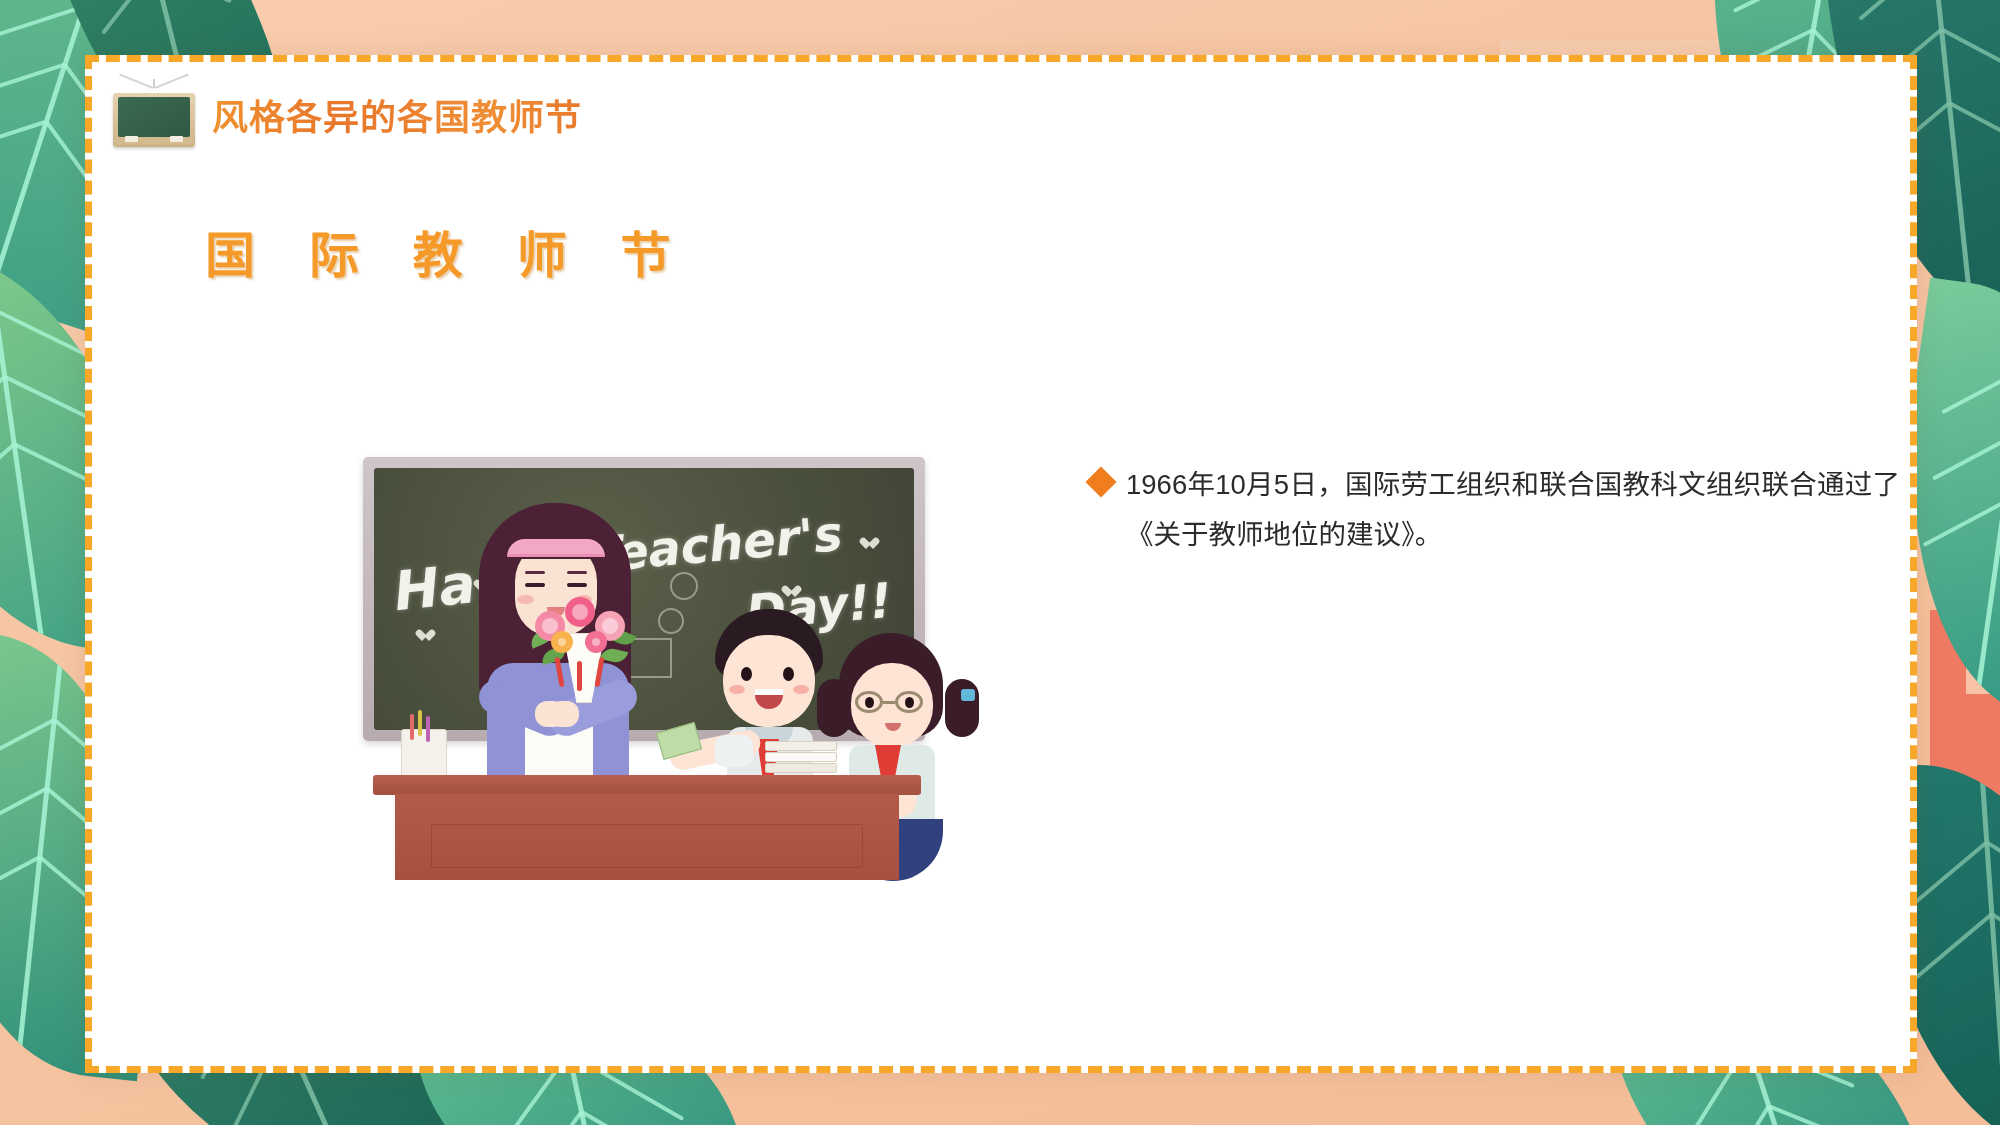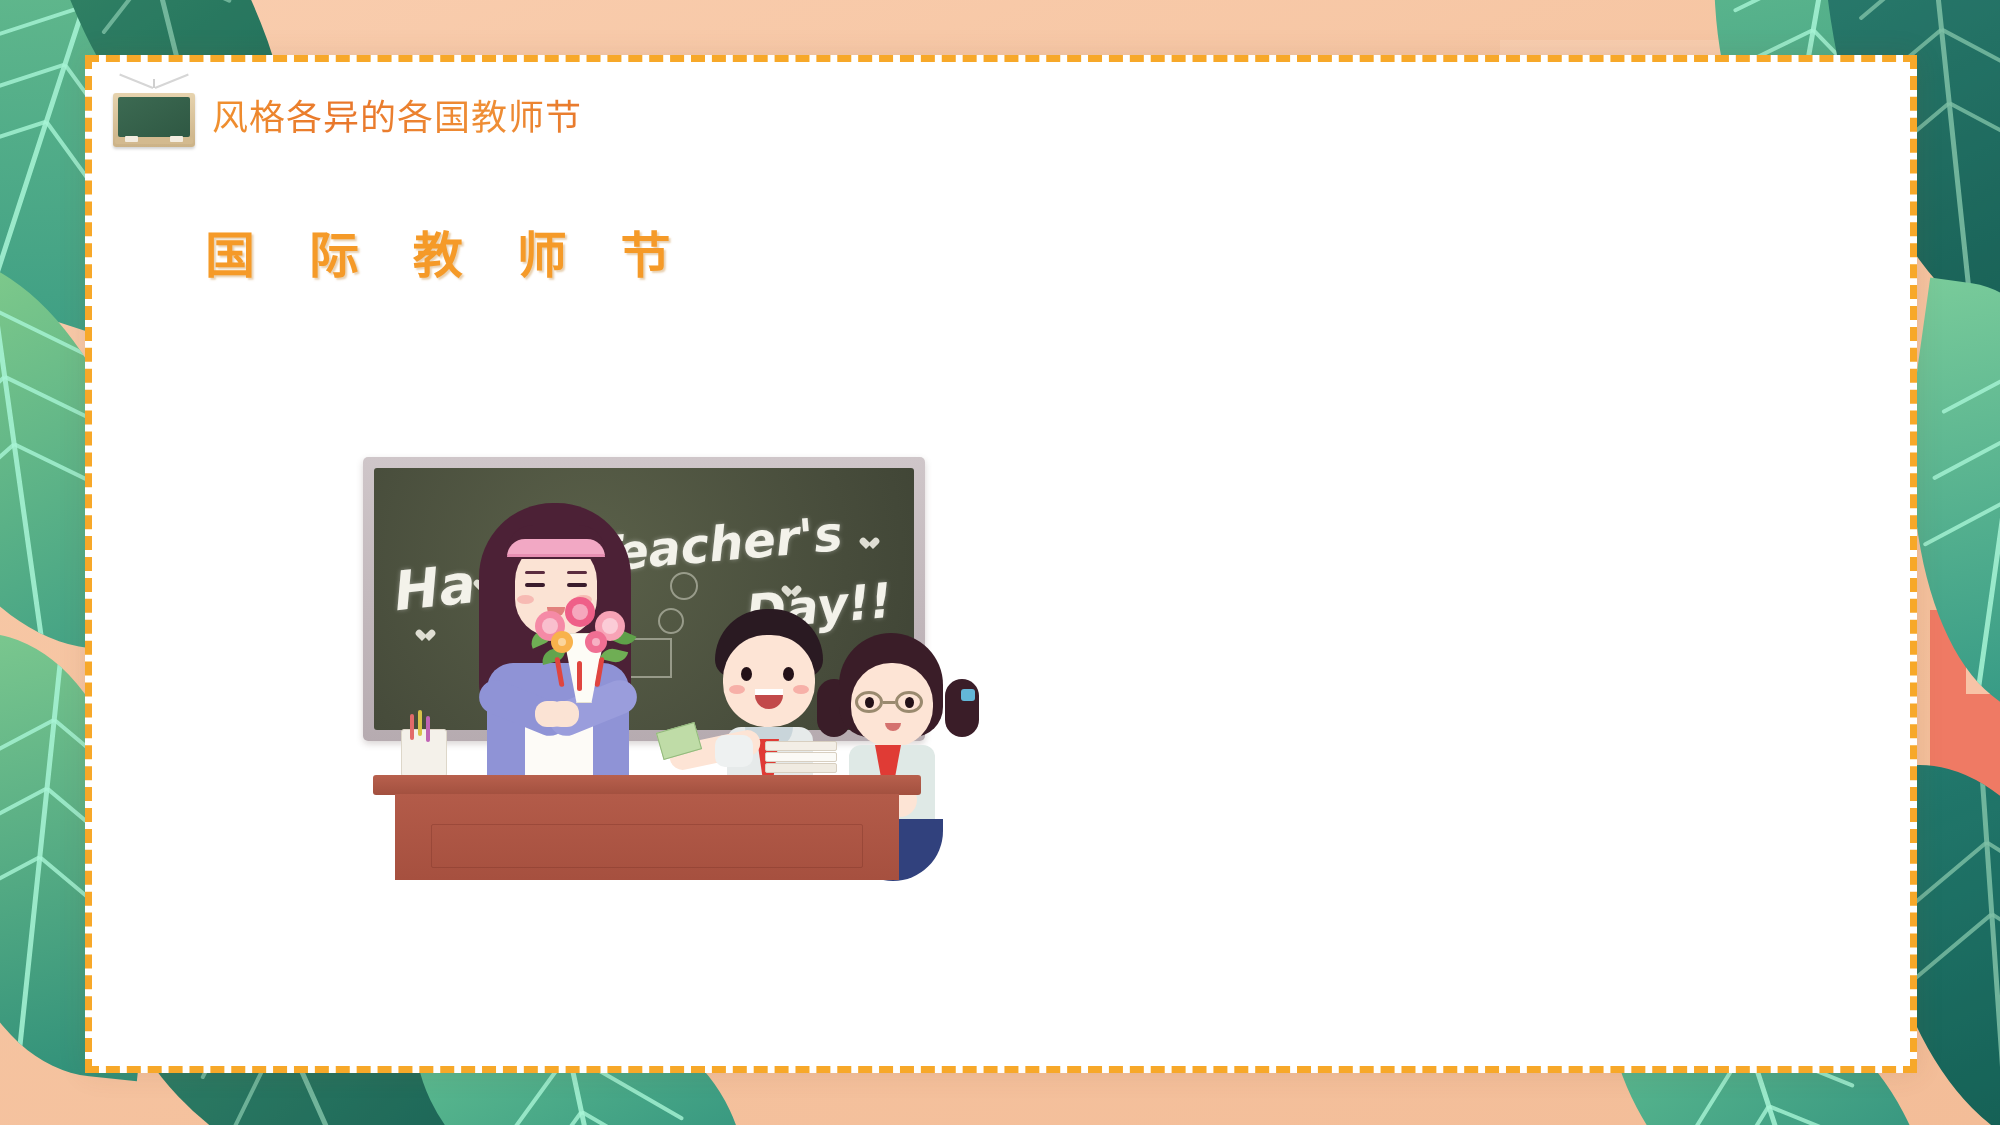--- a/index.html
+++ b/index.html
@@ -92,21 +92,21 @@
     background:#d3ba8f; border-radius:2px;
   }
   .mini-board .chalk{
     position:absolute; bottom:5px; width:13px; height:6px;
     background:#f3ece0; border-radius:1px;
   }
   .mini-board .chalk.a{left:12px;}
   .mini-board .chalk.b{right:12px;}
 
   #header-title{
-    font-size:36px; font-weight:400; letter-spacing:1px;
+    font-size:36px; font-weight:700; letter-spacing:1px;
     background:linear-gradient(90deg,#f0912f 0%,#e8762b 35%,#ef8f35 75%,#e8792c 100%);
     -webkit-background-clip:text; background-clip:text;
     color:transparent; -webkit-text-fill-color:transparent;
     white-space:nowrap;
   }
 
   
   #section-heading{
     position:absolute; left:120px; top:160px;
     font-size:50px; font-weight:bold;
@@ -509,17 +509,21 @@
         <div class="book" style="top:22px;background:#f0ebe1;border:1px solid #d8cfc0;"></div>
       </div>
       <div class="desk-top"></div>
       <div class="desk-front">
           <div class="desk-panel"></div>
         </div>
     </div>
   </div>
 
   <div id="bullets">
+    <div class="bullet-row">
+      <div class="diamond"></div>
+      <div class="bullet-text">1966年10月5日，国际劳工组织和联合国教科文组织联合通过了《关于教师地位的建议》。</div>
+    </div>
   </div>
 
 </div>
 
 <div id="slide-dashed-border"></div>
 
 </body></html>

